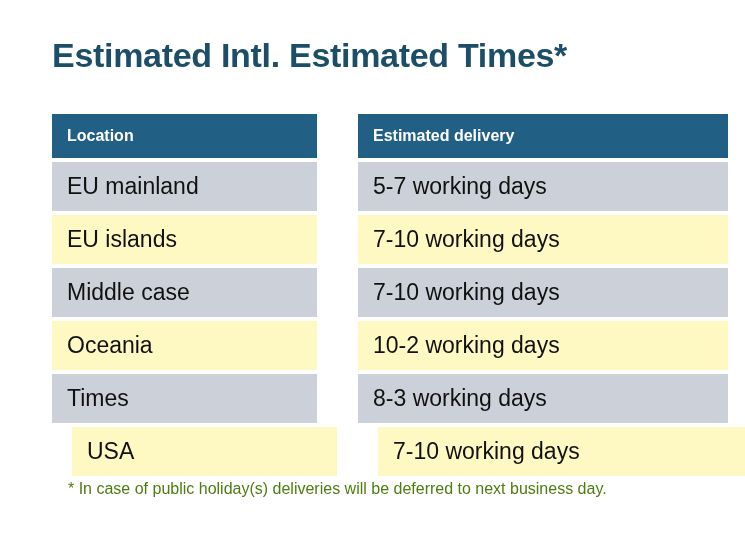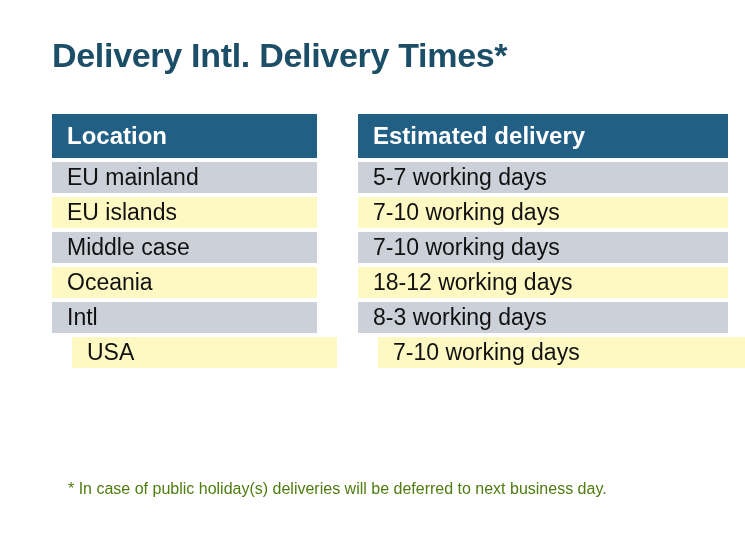--- a/index.html
+++ b/index.html
@@ -38,42 +38,42 @@
   .table-row {
     display: flex;
     gap: 5px;
     margin-bottom: 4px;
   }
   .table-row:last-child {
     margin-bottom: 0;
     padding-left: 20px;
   }
   .cell {
-    height: 31px;
+    height: 49px;
     display: flex;
     align-items: center;
     padding-left: 15px;
     box-sizing: border-box;
     font-size: 23px;
     color: #111111;
   }
   .col-location {
     width: 265px;
     flex: 0 0 265px;
   }
   .col-delivery {
     width: 370px;
     flex: 0 0 370px;
     margin-left: 36px;
   }
   .header-row .cell {
     background: #215f85;
     color: #ffffff;
     font-weight: bold;
-    font-size: 24px;
+    font-size: 16px;
     height: 44px;
   }
   .row-dark .cell {
     background: #ccd1d9;
   }
   .row-light .cell {
     background: #fef9c3;
   }
   .footnote {
     position: absolute;
@@ -82,21 +82,21 @@
     font-size: 16px;
     color: #4d7c0f;
     white-space: nowrap;
   }
 </style>
 </head>
 <body>
 
 <div class="page">
 
-  <div class="page-title">Delivery Intl. Delivery Times*</div>
+  <div class="page-title">Estimated Intl. Estimated Times*</div>
 
   <div class="delivery-table">
 
     <div class="table-row header-row">
       <div class="cell col-location">Location</div>
       <div class="cell col-delivery">Estimated delivery</div>
     </div>
 
     <div class="table-row row-dark">
       <div class="cell col-location">EU mainland</div>
@@ -108,25 +108,25 @@
       <div class="cell col-delivery">7-10 working days</div>
     </div>
 
     <div class="table-row row-dark">
       <div class="cell col-location">Middle case</div>
       <div class="cell col-delivery">7-10 working days</div>
     </div>
 
     <div class="table-row row-light">
       <div class="cell col-location">Oceania</div>
-      <div class="cell col-delivery">18-12 working days</div>
+      <div class="cell col-delivery">10-2 working days</div>
     </div>
 
     <div class="table-row row-dark">
-      <div class="cell col-location">Intl</div>
+      <div class="cell col-location">Times</div>
       <div class="cell col-delivery">8-3 working days</div>
     </div>
 
     <div class="table-row row-light">
       <div class="cell col-location">USA</div>
       <div class="cell col-delivery">7-10 working days</div>
     </div>
 
   </div>
 

